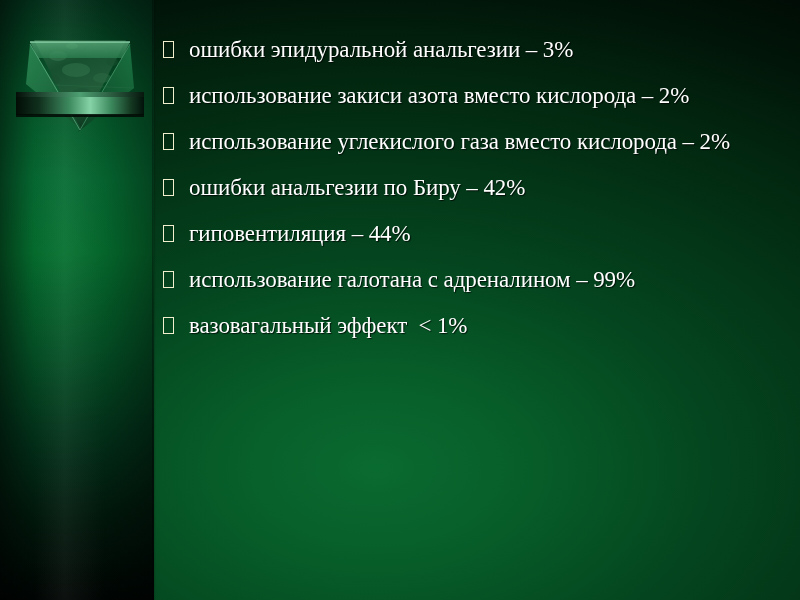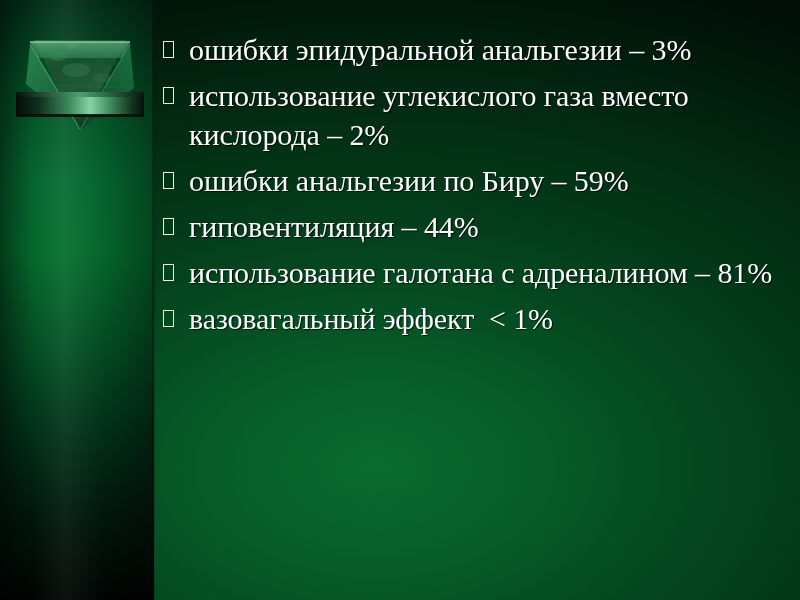--- a/index.html
+++ b/index.html
@@ -103,21 +103,21 @@
     height: 17px;
     margin-top: 11px;
     margin-right: 15px;
     border: 1.6px solid #f2efce;
     box-sizing: border-box;
     background: transparent;
   }
 
   .bullet-text {
     flex: 1 1 auto;
-    font-size: 30px;
+    font-size: 23px;
     line-height: 39px;
     color: #ffffff;
     text-shadow: 1px 1px 1px rgba(0,0,0,0.75);
     letter-spacing: -0.1px;
     white-space: pre-wrap;
   }
 </style>
 </head>
 <body>
 
@@ -196,39 +196,43 @@
     </svg>
   </div>
 
   <div class="content">
 
     <div class="bullet-row">
       <span class="bullet-marker"></span>
       <span class="bullet-text">ошибки эпидуральной анальгезии – 3%</span>
     </div>
 
+    <div class="bullet-row">
+      <span class="bullet-marker"></span>
+      <span class="bullet-text">использование закиси азота вместо кислорода – 2%</span>
+    </div>
 
     <div class="bullet-row">
       <span class="bullet-marker"></span>
       <span class="bullet-text">использование углекислого газа вместо кислорода – 2%</span>
     </div>
 
     <div class="bullet-row">
       <span class="bullet-marker"></span>
-      <span class="bullet-text">ошибки анальгезии по Биру – 59%</span>
+      <span class="bullet-text">ошибки анальгезии по Биру – 42%</span>
     </div>
 
     <div class="bullet-row">
       <span class="bullet-marker"></span>
       <span class="bullet-text">гиповентиляция – 44%</span>
     </div>
 
     <div class="bullet-row">
       <span class="bullet-marker"></span>
-      <span class="bullet-text">использование галотана с адреналином – 81%</span>
+      <span class="bullet-text">использование галотана с адреналином – 99%</span>
     </div>
 
 
     <div class="bullet-row">
       <span class="bullet-marker"></span>
       <span class="bullet-text">вазовагальный эффект  &lt; 1%</span>
     </div>
 
   </div>
 

